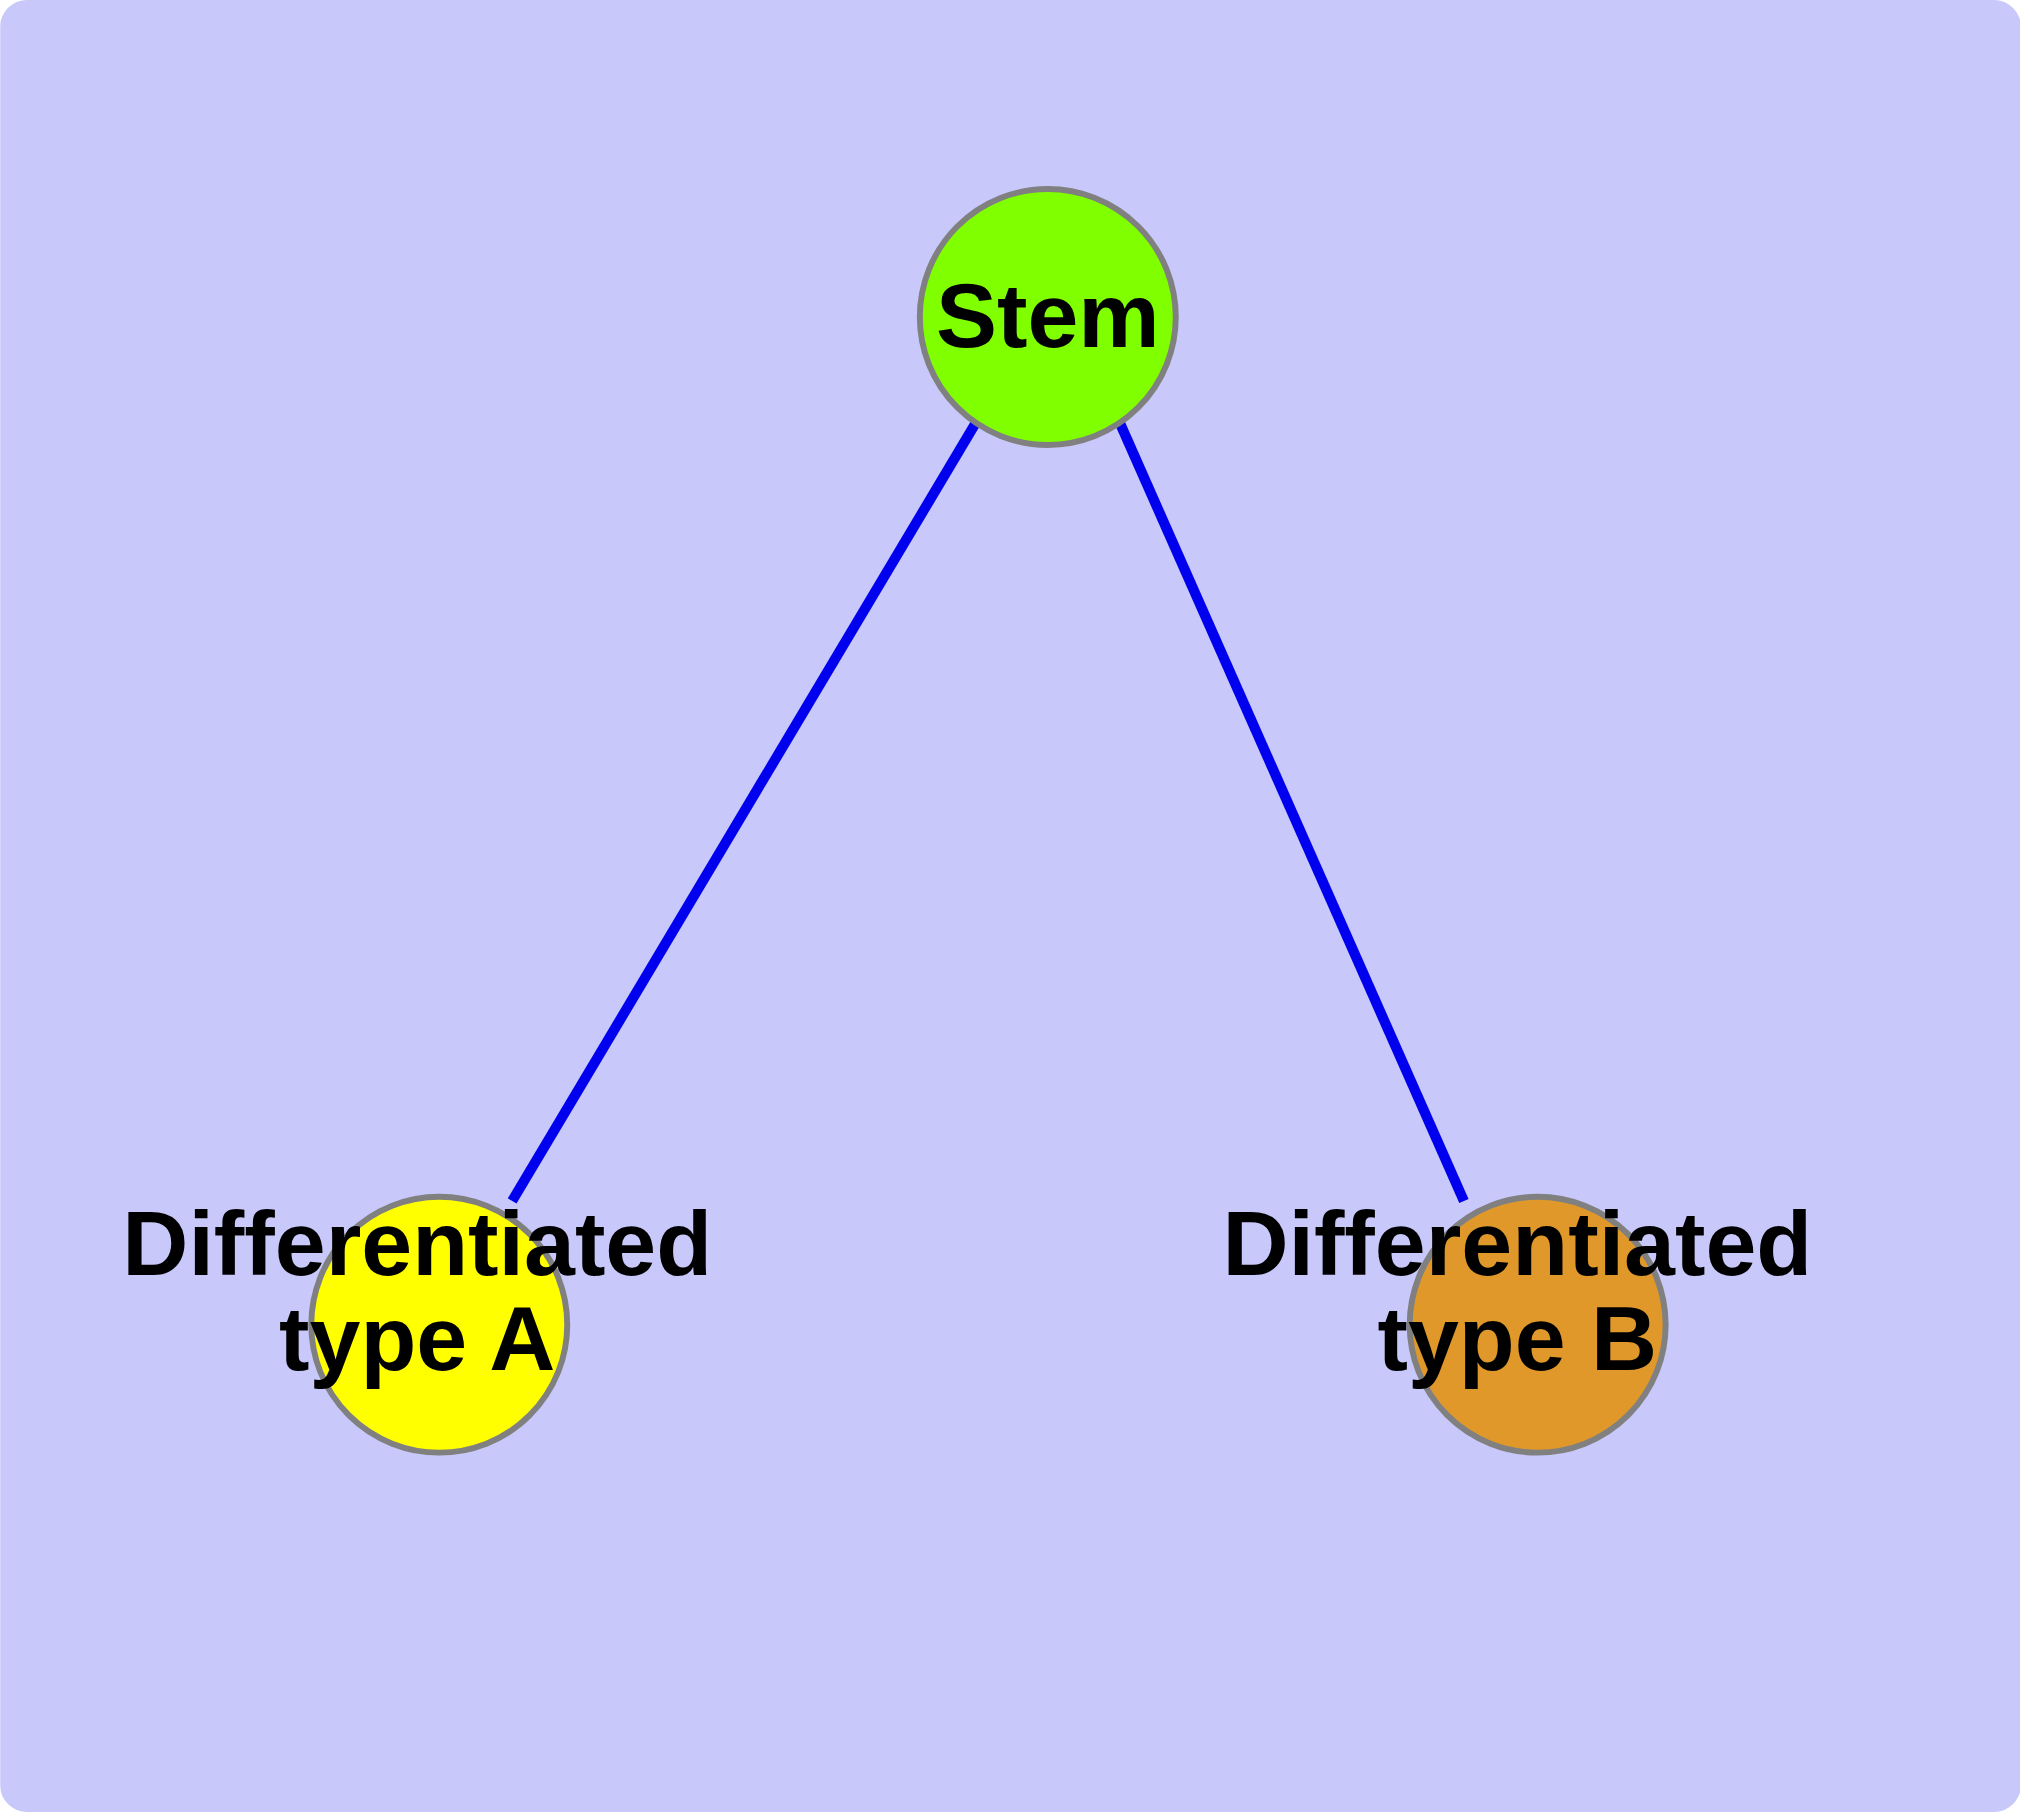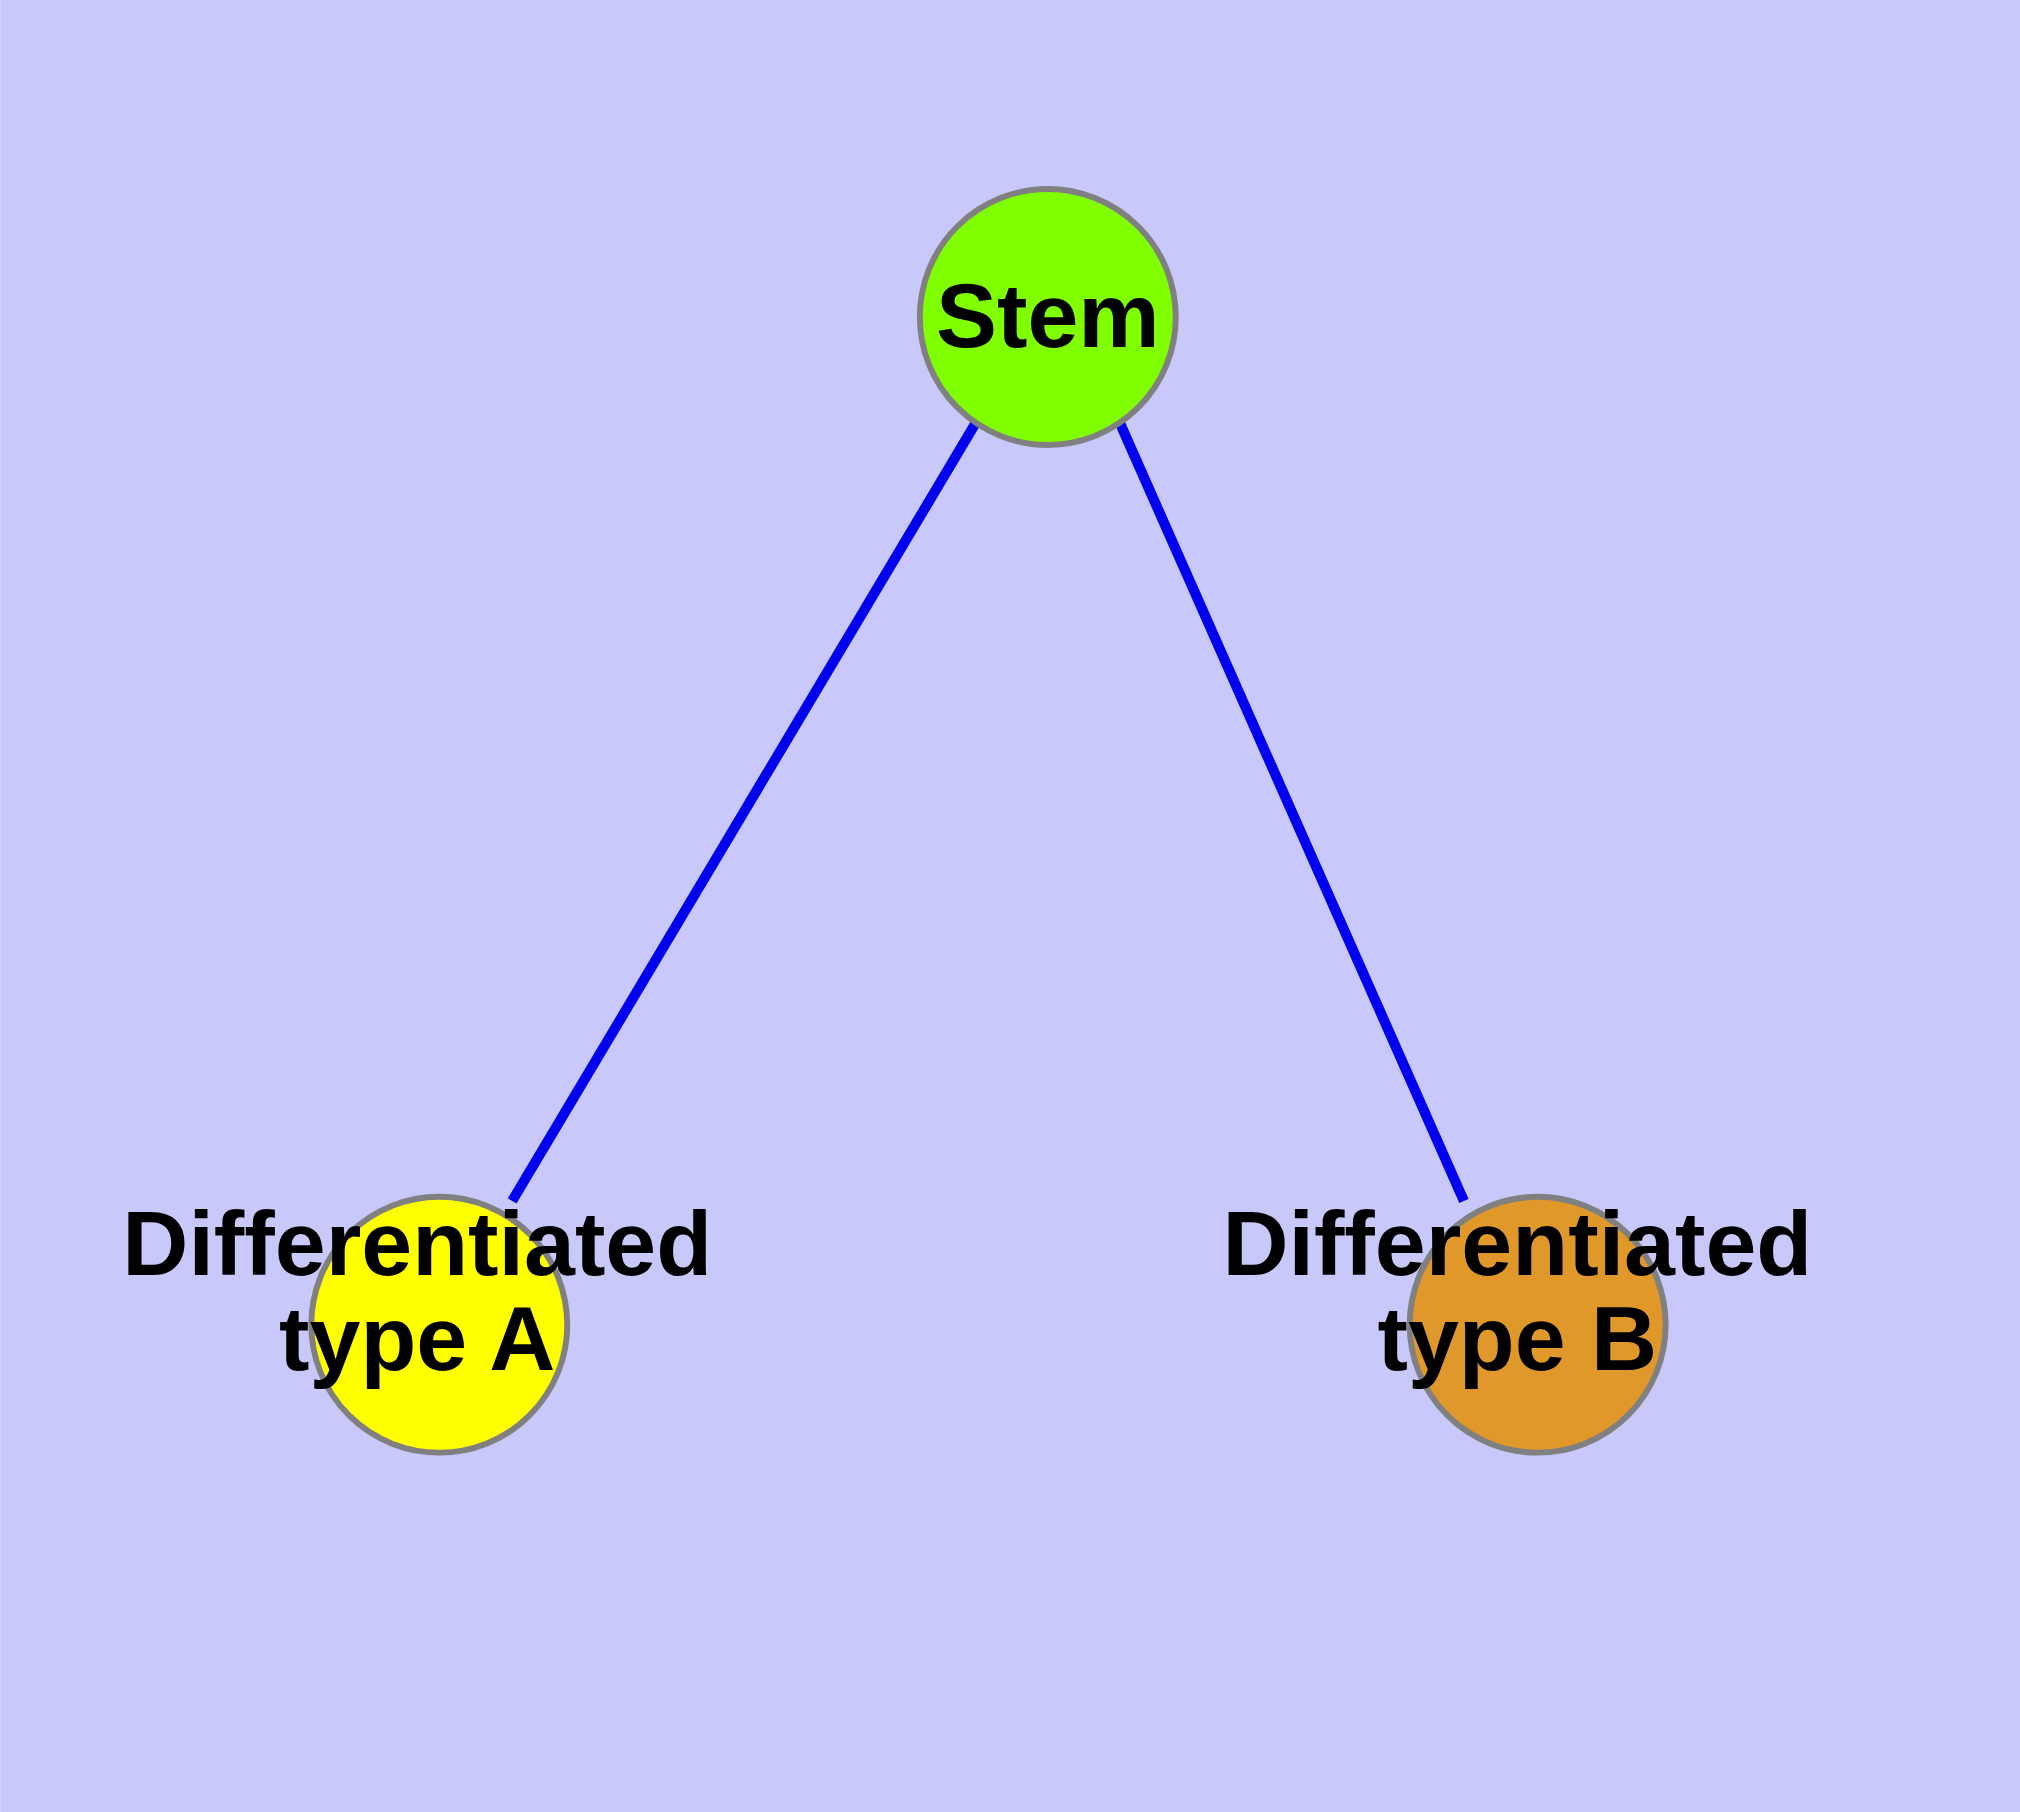--- a/index.html
+++ b/index.html
@@ -25,21 +25,21 @@
   .node-label {
     font-family: "Liberation Sans", sans-serif;
     font-weight: bold;
     fill: #000000;
     text-anchor: middle;
   }
 </style>
 </head>
 <body>
 
-<div id="canvas" style="width: 2021px; height: 1812px;">
+<div id="canvas" style="width: 2021px; height: 1812px; border-radius: 27px;">
   <svg id="graph-svg" viewBox="0 0 2384 2138" xmlns="http://www.w3.org/2000/svg" style="width: 2021px; height: 1812px;">
 
     <rect id="bg-rect" x="0" y="0" width="2384" height="2138" fill="#c8c8fa"></rect>
 
     <g id="edge-layer">
         <line x1="1151" y1="499" x2="604" y2="1417" stroke="#0000ee" stroke-width="12" stroke-linecap="butt"></line>
         <line x1="1321" y1="499" x2="1727" y2="1417" stroke="#0000ee" stroke-width="12" stroke-linecap="butt"></line>
       </g>
     <g id="node-layer">
         <circle cx="1236" cy="374" r="151" fill="#80ff00" stroke="#808080" stroke-width="7"></circle>

